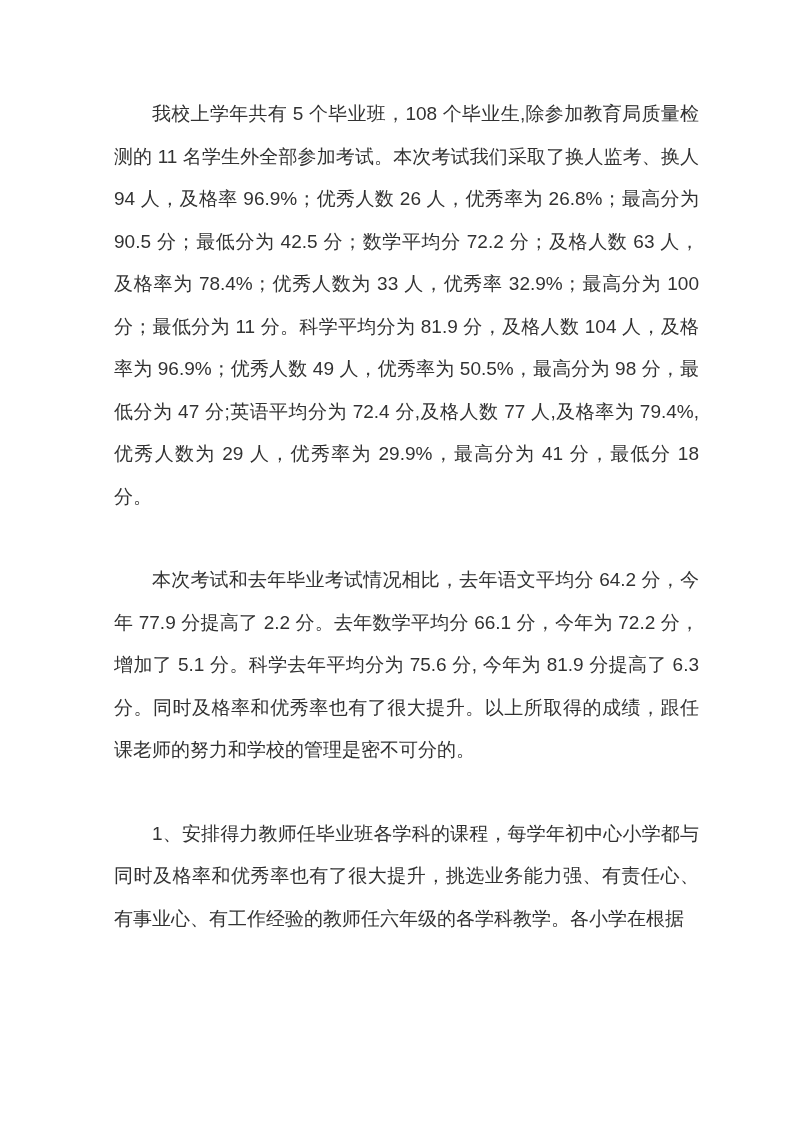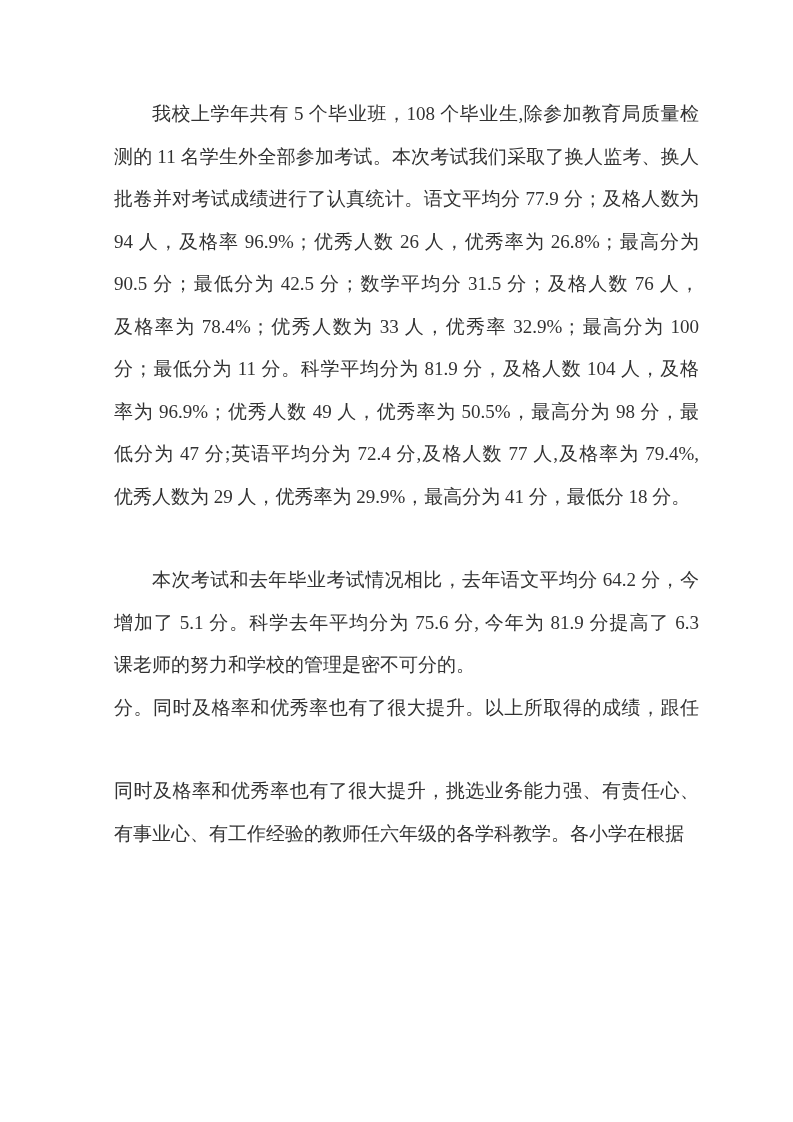--- a/index.html
+++ b/index.html
@@ -6,21 +6,21 @@
     margin: 0;
     padding: 0;
     background: #ffffff;
   }
   .page {
     position: relative;
     width: 793px;
     height: 1122px;
     background: #ffffff;
     overflow: hidden;
-    font-family: Liberation Serif, serif;
+    font-family: Liberation Sans, sans-serif;
     color: #323232;
   }
   .doc-content {
     box-sizing: border-box;
     width: 793px;
     padding: 93px 94px 0 114px;
     font-size: 19px;
     line-height: 42.5px;
   }
   .paragraph {
@@ -42,33 +42,34 @@
   }
 </style>
 </head>
 <body>
 
 <div class="page">
   <div class="doc-content" id="doc">
       <div class="paragraph">
         <div class="line line-indent">我校上学年共有 5 个毕业班，108 个毕业生,除参加教育局质量检</div>
         <div class="line">测的 11 名学生外全部参加考试。本次考试我们采取了换人监考、换人</div>
-        <div class="line">批卷并对考试成绩进行了认真统计。语文平均分 77.9 分；及格人数为</div>
         <div class="line">94 人，及格率 96.9%；优秀人数 26 人，优秀率为 26.8%；最高分为</div>
-        <div class="line">90.5 分；最低分为 42.5 分；数学平均分 31.5 分；及格人数 76 人，</div>
+        <div class="line">90.5 分；最低分为 42.5 分；数学平均分 72.2 分；及格人数 63 人，</div>
         <div class="line">及格率为 78.4%；优秀人数为 33 人，优秀率 32.9%；最高分为 100</div>
         <div class="line">分；最低分为 11 分。科学平均分为 81.9 分，及格人数 104 人，及格</div>
         <div class="line">率为 96.9%；优秀人数 49 人，优秀率为 50.5%，最高分为 98 分，最</div>
         <div class="line">低分为 47 分;英语平均分为 72.4 分,及格人数 77 人,及格率为 79.4%,</div>
         <div class="line line-last">优秀人数为 29 人，优秀率为 29.9%，最高分为 41 分，最低分 18 分。</div>
       </div>
       <div class="paragraph">
         <div class="line line-indent">本次考试和去年毕业考试情况相比，去年语文平均分 64.2 分，今</div>
+        <div class="line">年 77.9 分提高了 2.2 分。去年数学平均分 66.1 分，今年为 72.2 分，</div>
         <div class="line">增加了 5.1 分。科学去年平均分为 75.6 分, 今年为 81.9 分提高了 6.3</div>
+        <div class="line">分。同时及格率和优秀率也有了很大提升。以上所取得的成绩，跟任</div>
         <div class="line line-last">课老师的努力和学校的管理是密不可分的。</div>
-        <div class="line">分。同时及格率和优秀率也有了很大提升。以上所取得的成绩，跟任</div>
       </div>
       <div class="paragraph">
+        <div class="line line-indent">1、安排得力教师任毕业班各学科的课程，每学年初中心小学都与</div>
         <div class="line">同时及格率和优秀率也有了很大提升，挑选业务能力强、有责任心、</div>
         <div class="line line-last">有事业心、有工作经验的教师任六年级的各学科教学。各小学在根据</div>
       </div>
     </div>
 </div>
 
 </body></html>

